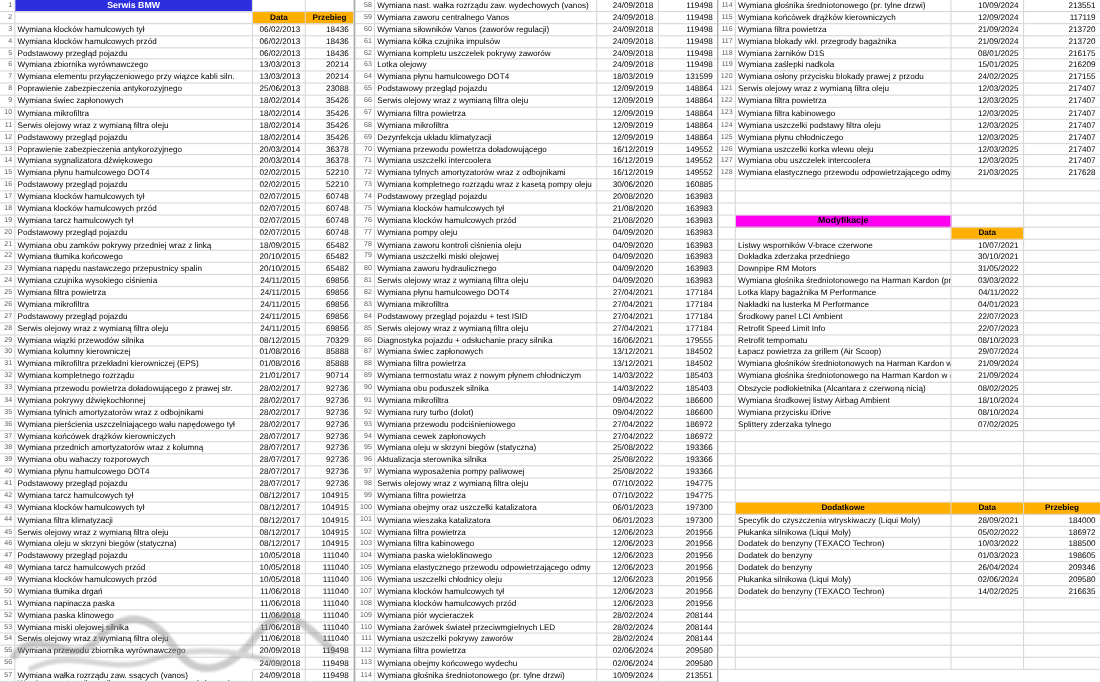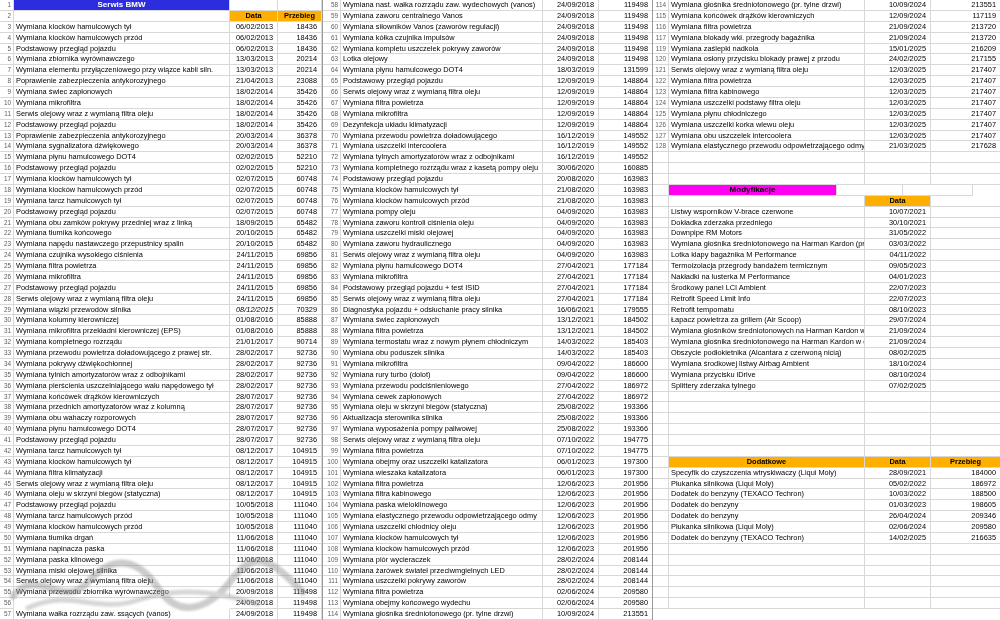--- a/index.html
+++ b/index.html
@@ -70,21 +70,21 @@
       </div>
       <div class="row">
         <div class="cell num" style="width: 14px;">7</div>
         <div class="cell desc" style="width: 216px;">Wymiana elementu przyłączeniowego przy wiązce kabli siln.</div>
         <div class="cell date" style="width: 48px;">13/03/2013</div>
         <div class="cell km" style="width: 44px;">20214</div>
       </div>
       <div class="row">
         <div class="cell num" style="width: 14px;">8</div>
         <div class="cell desc" style="width: 216px;">Poprawienie zabezpieczenia antykorozyjnego</div>
-        <div class="cell date" style="width: 48px;">21/04/2013</div>
+        <div class="cell date" style="width: 48px;">25/06/2013</div>
         <div class="cell km" style="width: 44px;">23088</div>
       </div>
       <div class="row">
         <div class="cell num" style="width: 14px;">9</div>
         <div class="cell desc" style="width: 216px;">Wymiana świec zapłonowych</div>
         <div class="cell date" style="width: 48px;">18/02/2014</div>
         <div class="cell km" style="width: 44px;">35426</div>
       </div>
       <div class="row">
         <div class="cell num" style="width: 14px;">10</div>
@@ -196,21 +196,21 @@
       </div>
       <div class="row">
         <div class="cell num" style="width: 14px;">28</div>
         <div class="cell desc" style="width: 216px;">Serwis olejowy wraz z wymianą filtra oleju</div>
         <div class="cell date" style="width: 48px;">24/11/2015</div>
         <div class="cell km" style="width: 44px;">69856</div>
       </div>
       <div class="row">
         <div class="cell num" style="width: 14px;">29</div>
         <div class="cell desc" style="width: 216px;">Wymiana wiązki przewodów silnika</div>
-        <div class="cell date" style="width: 48px; font-style: italic;">08/12/2015</div>
+        <div class="cell date" style="width: 48px;">08/12/2015</div>
         <div class="cell km" style="width: 44px;">70329</div>
       </div>
       <div class="row">
         <div class="cell num" style="width: 14px;">30</div>
         <div class="cell desc" style="width: 216px;">Wymiana kolumny kierowniczej</div>
         <div class="cell date" style="width: 48px;">01/08/2016</div>
         <div class="cell km" style="width: 44px;">85888</div>
       </div>
       <div class="row">
         <div class="cell num" style="width: 14px;">31</div>
@@ -738,20 +738,26 @@
         <div class="cell date" style="width: 66px;">21/09/2024</div>
         <div class="cell km" style="width: 70px;">213720</div>
       </div>
       <div class="row">
         <div class="cell num" style="width: 16px;">117</div>
         <div class="cell desc" style="width: 196px;">Wymiana blokady wkł. przegrody bagażnika</div>
         <div class="cell date" style="width: 66px;">21/09/2024</div>
         <div class="cell km" style="width: 70px;">213720</div>
       </div>
       <div class="row">
+        <div class="cell num" style="width: 16px;">118</div>
+        <div class="cell desc" style="width: 196px;">Wymiana żarników D1S</div>
+        <div class="cell date" style="width: 66px;">08/01/2025</div>
+        <div class="cell km" style="width: 70px;">216175</div>
+      </div>
+      <div class="row">
         <div class="cell num" style="width: 16px;">119</div>
         <div class="cell desc" style="width: 196px;">Wymiana zaślepki nadkola</div>
         <div class="cell date" style="width: 66px;">15/01/2025</div>
         <div class="cell km" style="width: 70px;">216209</div>
       </div>
       <div class="row">
         <div class="cell num" style="width: 16px;">120</div>
         <div class="cell desc" style="width: 196px;">Wymiana osłony przycisku blokady prawej z przodu</div>
         <div class="cell date" style="width: 66px;">24/02/2025</div>
         <div class="cell km" style="width: 70px;">217155</div>
@@ -817,21 +823,21 @@
         <div class="cell km" style="width: 70px;"></div>
       </div>
       <div class="row">
         <div class="cell num" style="width: 16px;"></div>
         <div class="cell desc" style="width: 196px;"></div>
         <div class="cell date" style="width: 66px;"></div>
         <div class="cell km" style="width: 70px;"></div>
       </div>
       <div class="row">
         <div class="cell num" style="width: 16px;"></div>
-        <div class="cell desc banner-magenta" style="width: 168px;">Modyfikacje</div>
+        <div class="cell desc banner-magenta" style="width: 196px;">Modyfikacje</div>
         <div class="cell date" style="width: 66px;"></div>
         <div class="cell km" style="width: 70px;"></div>
       </div>
       <div class="row">
         <div class="cell num" style="width: 16px;"></div>
         <div class="cell desc" style="width: 196px;"></div>
         <div class="cell date hdr" style="width: 66px;">Data</div>
         <div class="cell km" style="width: 70px;"></div>
       </div>
       <div class="row">
@@ -855,26 +861,20 @@
       <div class="row">
         <div class="cell num" style="width: 16px;"></div>
         <div class="cell desc" style="width: 196px;">Wymiana głośnika średniotonowego na Harman Kardon (przód)</div>
         <div class="cell date" style="width: 66px;">03/03/2022</div>
         <div class="cell km" style="width: 70px;"></div>
       </div>
       <div class="row">
         <div class="cell num" style="width: 16px;"></div>
         <div class="cell desc" style="width: 196px;">Lotka klapy bagażnika M Performance</div>
         <div class="cell date" style="width: 66px;">04/11/2022</div>
-        <div class="cell km" style="width: 70px;"></div>
-      </div>
-      <div class="row">
-        <div class="cell num" style="width: 16px;"></div>
-        <div class="cell desc" style="width: 196px;">Termoizolacja przegrody bandażem termicznym</div>
-        <div class="cell date" style="width: 66px;">09/05/2023</div>
         <div class="cell km" style="width: 70px;"></div>
       </div>
       <div class="row">
         <div class="cell num" style="width: 16px;"></div>
         <div class="cell desc" style="width: 196px;">Nakładki na lusterka M Performance</div>
         <div class="cell date" style="width: 66px;">04/01/2023</div>
         <div class="cell km" style="width: 70px;"></div>
       </div>
       <div class="row">
         <div class="cell num" style="width: 16px;"></div>

